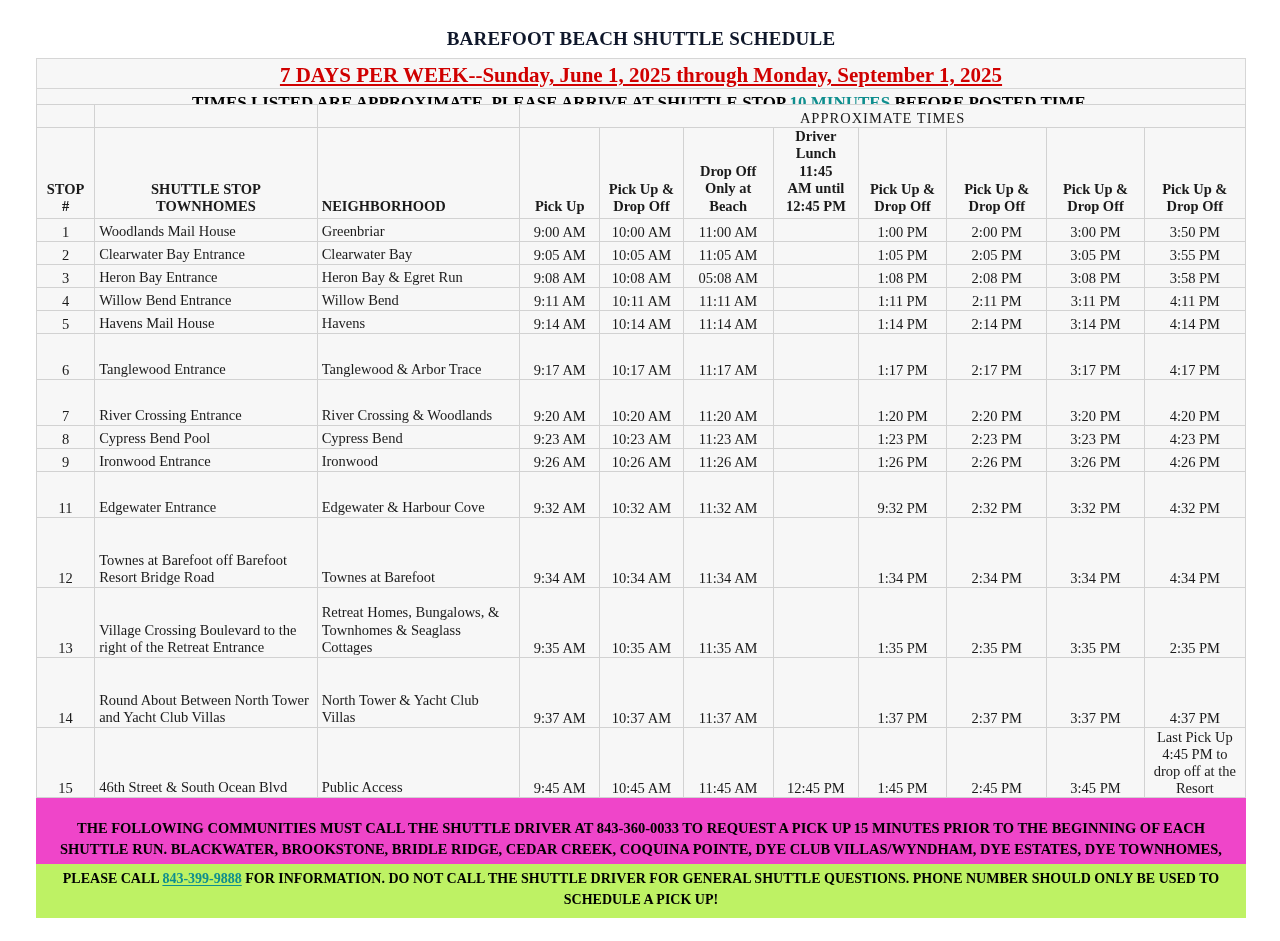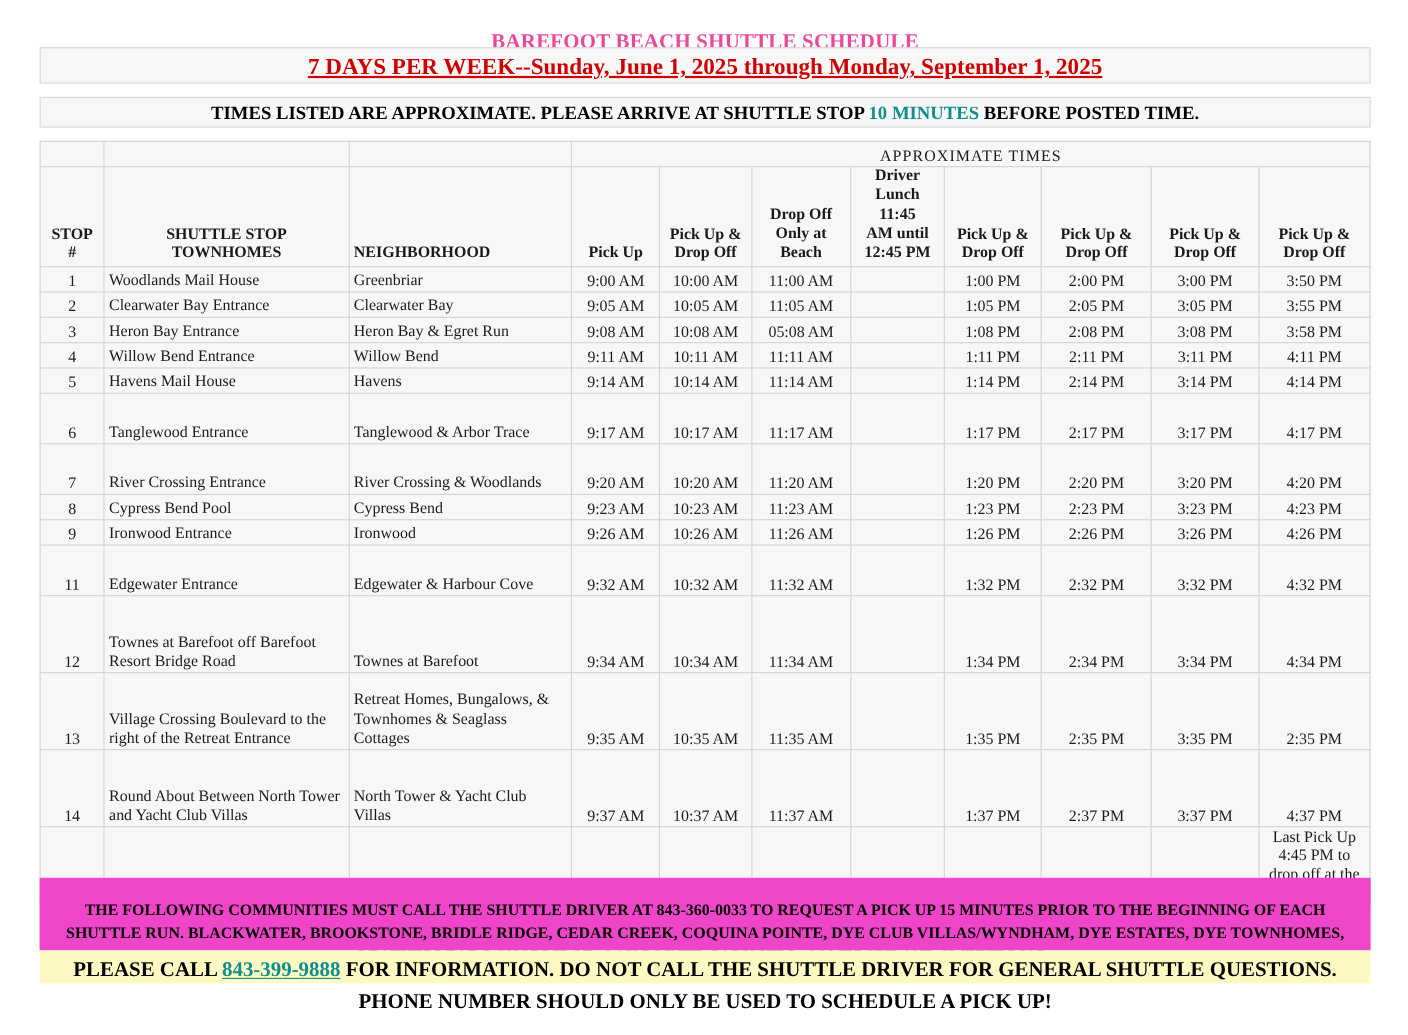--- a/index.html
+++ b/index.html
@@ -25,35 +25,35 @@
   
   .doc-title {
     position: absolute;
     left: 36px;
     top: 28px;
     width: 1210px;
     text-align: center;
     font-weight: bold;
     font-size: 19px;
     letter-spacing: .2px;
-    color: #ec4899;
+    color: #0f172a;
   }
 
   
   .banner {
     position: absolute;
     left: 36px;
     width: 1210px;
     box-sizing: border-box;
     text-align: center;
     background: #f7f7f7;
     border: 1px solid #d6d6d6;
   }
   .banner-dates {
-    top: 43px;
+    top: 58px;
     height: 33px;
     line-height: 33px;
     font-weight: bold;
     font-size: 21px;
     color: #d00000;
   }
   .banner-dates .u { text-decoration: underline; text-underline-offset: 2px; }
   .banner-approx {
     top: 88px;
     height: 28px;
@@ -64,21 +64,21 @@
   }
   .teal-link {
     color: #0f8e8e;
     text-underline-offset: 2px;
   }
 
   
   table.sched {
     position: absolute;
     left: 36px;
-    top: 128px;
+    top: 104px;
     width: 1210px;
     border-collapse: collapse;
     table-layout: fixed;
     background: #f7f7f7;
   }
   table.sched td, table.sched th {
     border: 1px solid #d2d2d2;
     padding: 0 4px;
     font-size: 14.5px;
     color: #1a1a1a;
@@ -170,23 +170,23 @@
   .notice-pink {
     top: 798px;
     height: 66px;
     background: #ef45c9;
     font-size: 14.5px;
     line-height: 1.45;
     padding: 20px 6px;
   }
   .notice-cyan {
     top: 864px;
-    height: 30px;
-    background: #fef9c3;
-    font-size: 19px;
+    height: 54px;
+    background: #bef264;
+    font-size: 14px;
     line-height: 1.5;
     padding: 4px 6px;
   }
   .phone-link {
     color: #0f8e8e;
     text-decoration: underline;
     text-underline-offset: 2px;
   }
 </style>
 </head>
@@ -389,21 +389,21 @@
           <td class="time">4:26 PM</td>
         </tr>
         <tr style="height: 46px;">
           <td class="stopnum">11</td>
           <td class="loc">Edgewater Entrance</td>
           <td class="nbhd">Edgewater &amp; Harbour Cove</td>
           <td class="time">9:32 AM</td>
           <td class="time">10:32 AM</td>
           <td class="time green">11:32 AM</td>
           <td class="time red"></td>
-          <td class="time">1:32 PM</td>
+          <td class="time">9:32 PM</td>
           <td class="time">2:32 PM</td>
           <td class="time">3:32 PM</td>
           <td class="time">4:32 PM</td>
         </tr>
         <tr style="height: 70px;">
           <td class="stopnum">12</td>
           <td class="loc">Townes at Barefoot off Barefoot Resort Bridge Road</td>
           <td class="nbhd">Townes at Barefoot</td>
           <td class="time">9:34 AM</td>
           <td class="time">10:34 AM</td>

